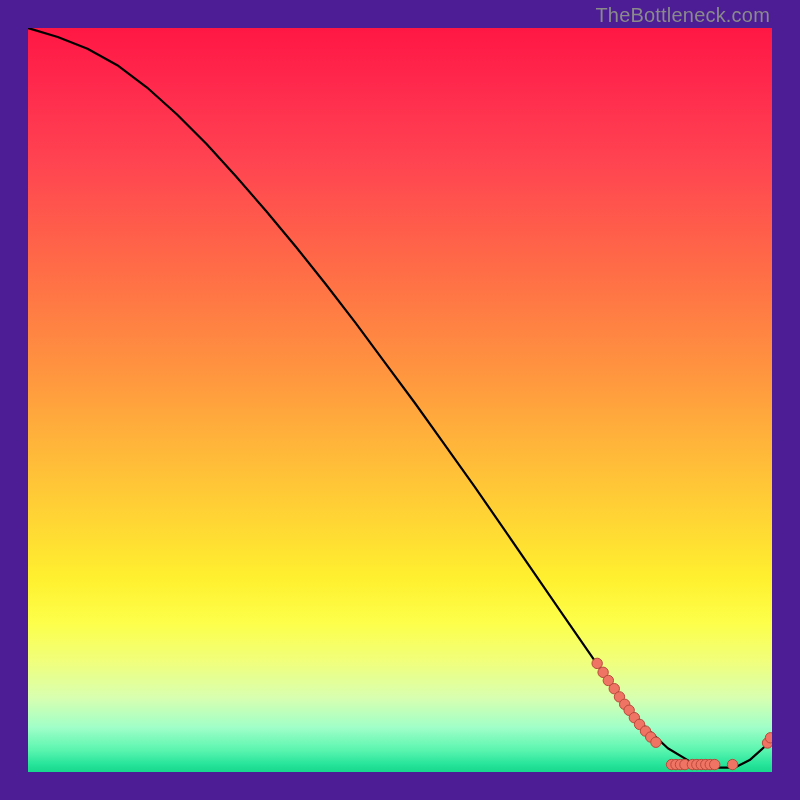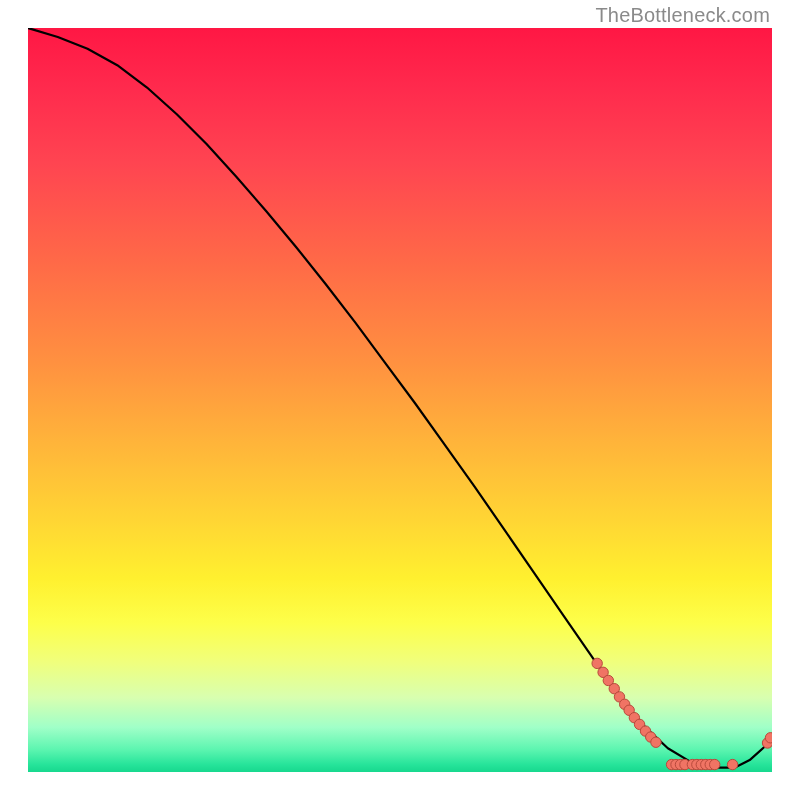--- a/index.html
+++ b/index.html
@@ -10,21 +10,21 @@
     background: #000;
     overflow: hidden;
     font-family: Arial, Helvetica, sans-serif;
   }
   .frame {
     position: absolute;
     left: 0;
     top: 0;
     width: 800px;
     height: 800px;
-    background: #ffffff;
+    background: #4c1d95;
   }
   .plot-area {
     position: absolute;
     left: 28px;
     top: 28px;
     width: 744px;
     height: 744px;
     
     background: linear-gradient(
       to bottom,

